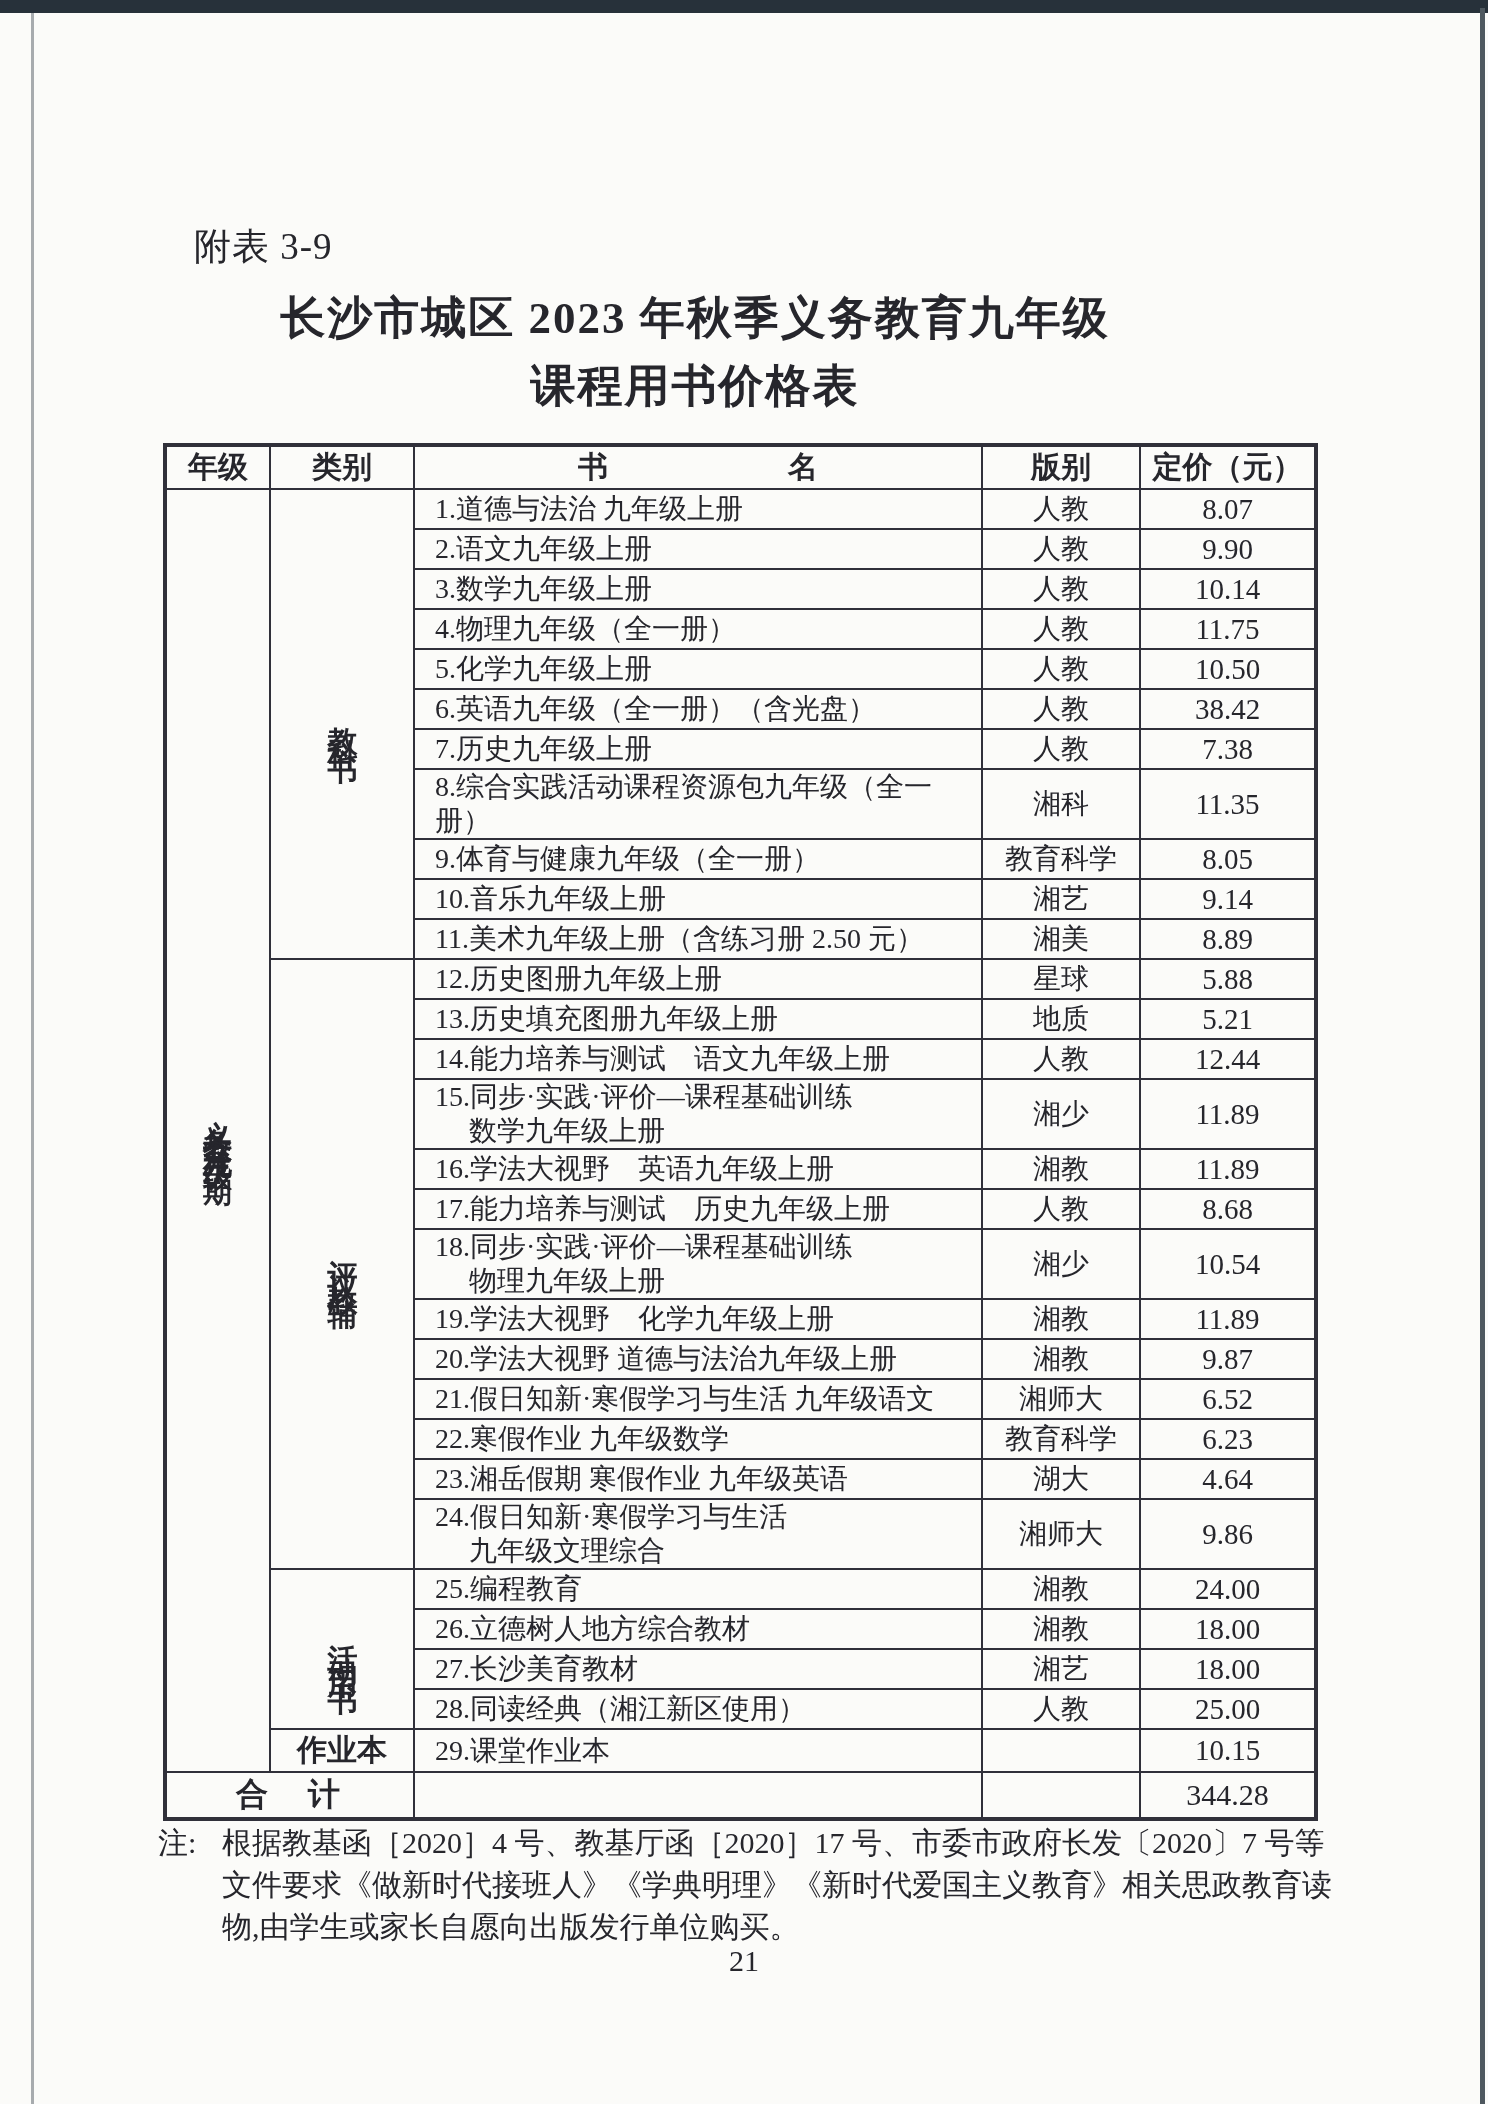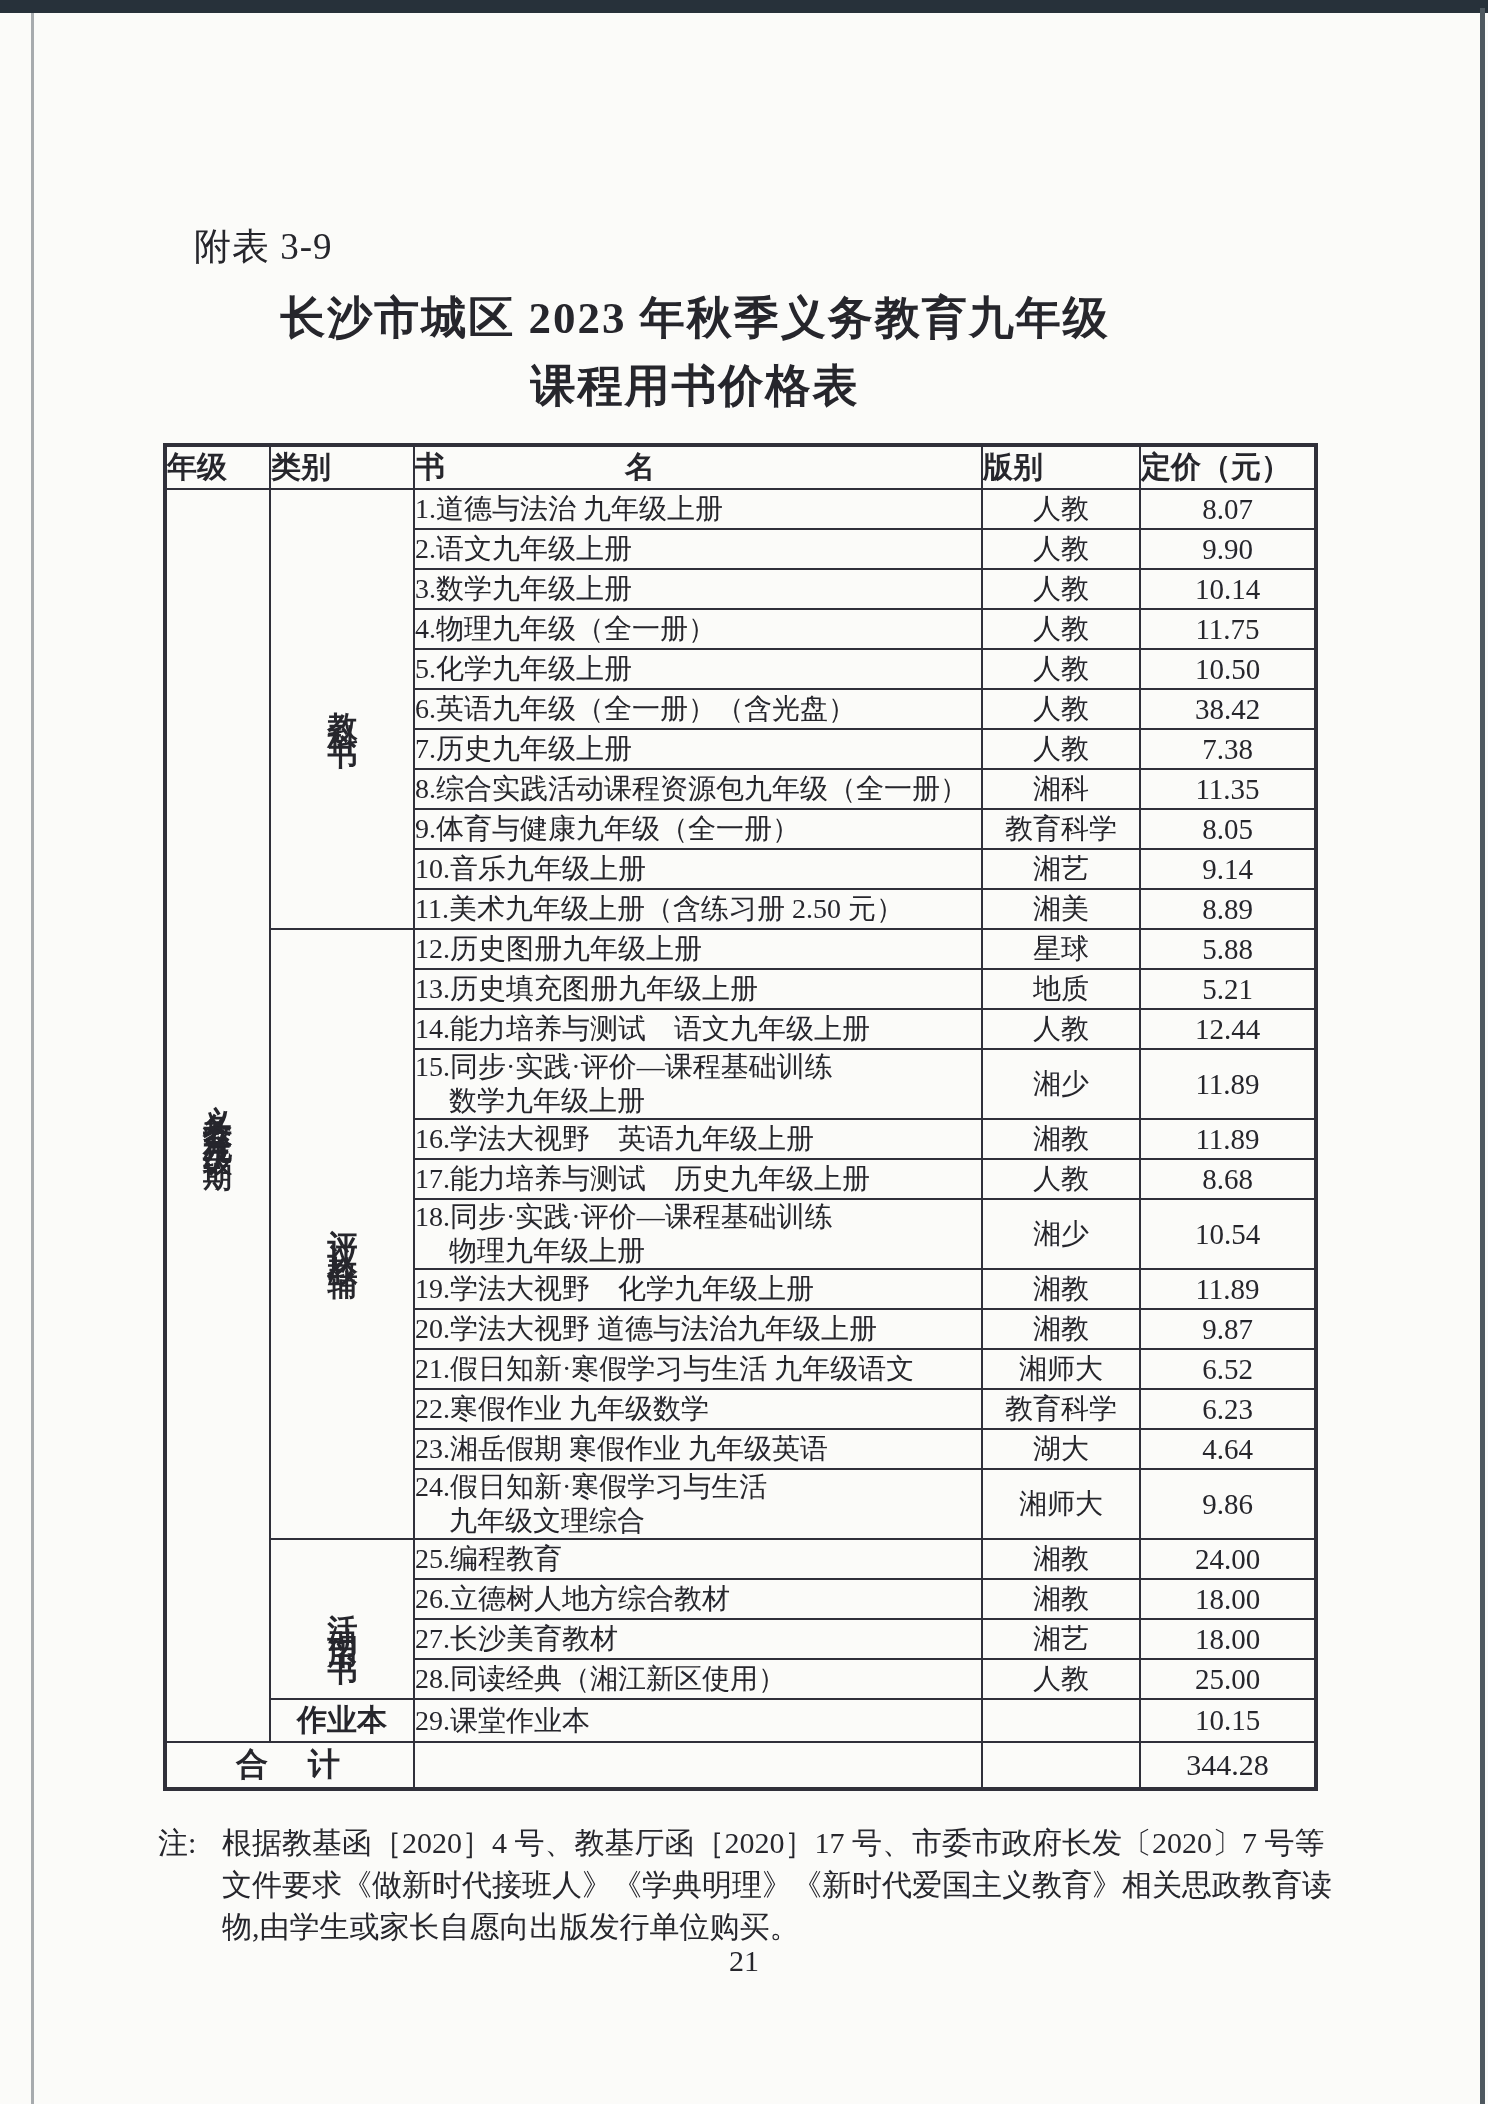--- a/index.html
+++ b/index.html
@@ -25,22 +25,22 @@
     border:4px solid #30303a;
   }
   .price-table td,.price-table th{
     border:2px solid #30303a;
     padding:0;overflow:hidden;
   }
   tr.hr{height:40px;}
   tr.r{height:40px;}
   tr.tall{height:56px;}
   tr.total-row{height:42px;}
-  th{font-size:30px;font-weight:bold;text-align:left;}
-  td.bn{font-size:28px;text-align:left;padding-left:0;line-height:34px;}
+  th{font-size:30px;font-weight:bold;text-align:center;}
+  td.bn{font-size:28px;text-align:left;padding-left:20px;line-height:34px;}
   td.bn .l2{padding-left:34px;}
   td.ed{font-size:28px;text-align:center;}
   td.pr{font-size:29px;text-align:center;font-weight:normal;margin-left:26px;}
   td.vgrade,td.vcat{text-align:center;vertical-align:middle;}
   .vtext{
     writing-mode:vertical-rl;text-orientation:upright;
     display:inline-block;font-weight:bold;
   }
   .vgrade .vtext{font-size:29px;letter-spacing:7px;}
   .vcat .vtext{font-size:30px;letter-spacing:13px;}

